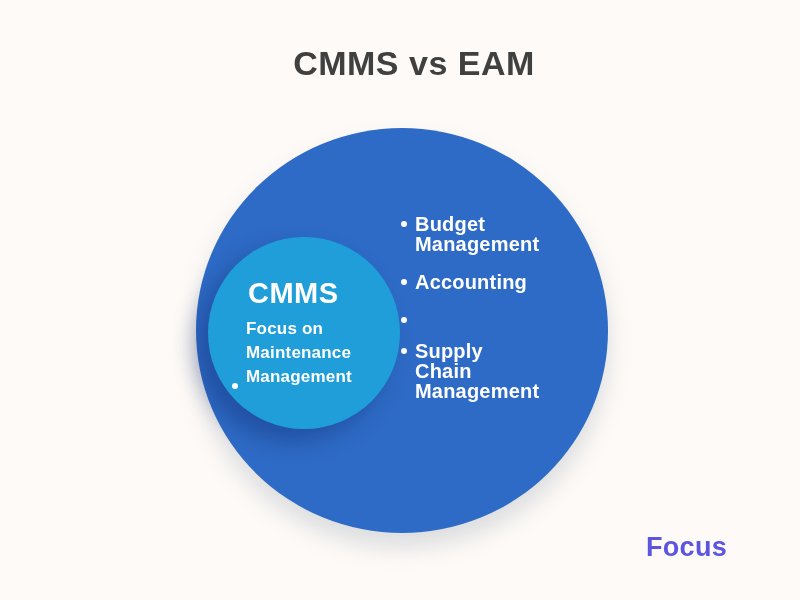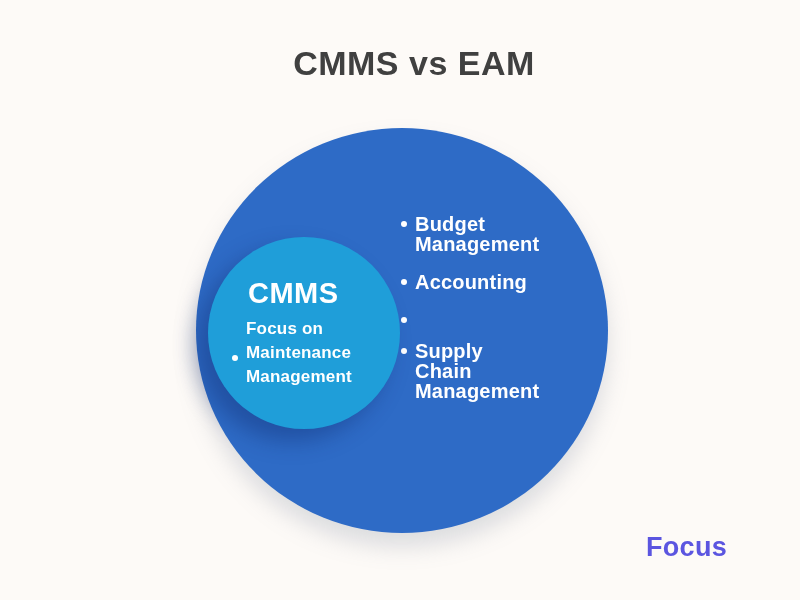--- a/index.html
+++ b/index.html
@@ -76,21 +76,21 @@
     left: 40px; top: 40px;
     font-size: 29px;
     font-weight: 800;
     letter-spacing: 0.5px;
     color: #ffffff;
   }
   .cmms-item {
     position: absolute;
     left: 24px; top: 80px;
     display: flex;
-    align-items: center;
+    align-items: flex-end;
     gap: 8px;
     color: #ffffff;
     font-size: 17px;
     font-weight: 600;
     line-height: 24px;
     letter-spacing: 0.2px;
   }
   .cmms-item .bullet-dot { margin-top: 9px; }
 
   .brand-logo {

